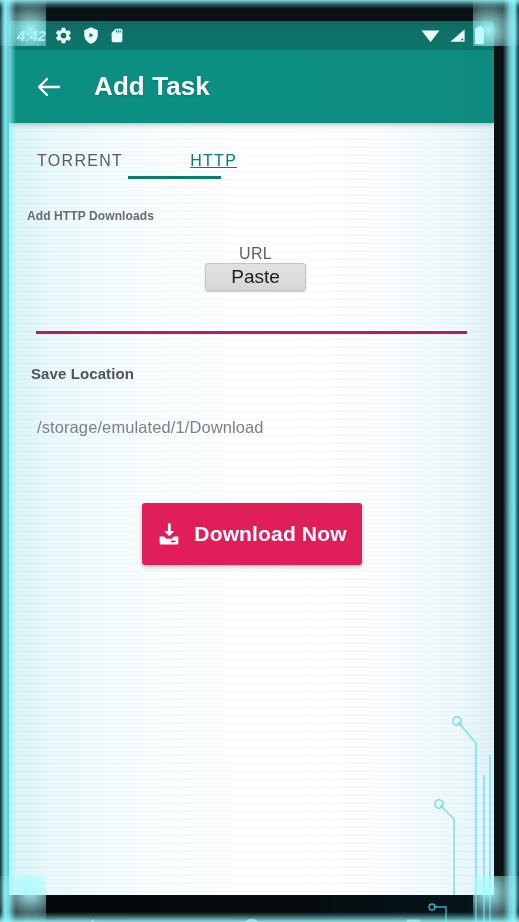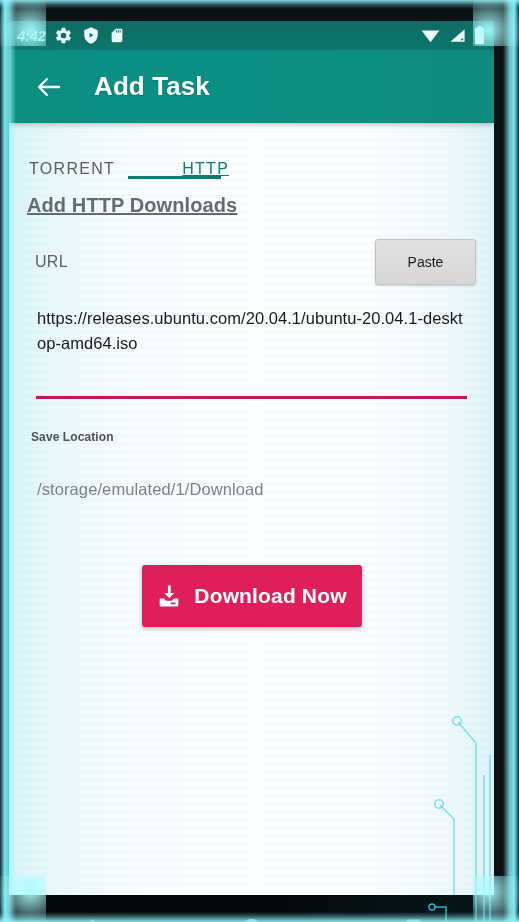--- a/index.html
+++ b/index.html
@@ -150,23 +150,23 @@
       linear-gradient(to right,
         #d7f3f8 0%, #e9f8fb 9%, #f6fcfd 26%,
         #fdfeff 50%, #fbfdfe 74%, #edf8fb 92%, #dcf2f8 100%);
     overflow: hidden;
     z-index: 8;
   }
 
   
   #tab-bar {
     display: flex;
-    align-items: flex-end;
+    align-items: center;
     height: 55px;
-    padding-left: 20px;
+    padding-left: 28px;
     position: relative;
   }
   .tab {
     font-size: 16px;
     letter-spacing: 1.3px;
     padding: 21px 14px 0 0;
     cursor: pointer;
     position: relative;
   }
   #tab-torrent { color: #5c5c5c; font-weight: 400; }
@@ -179,51 +179,51 @@
   #tab-indicator {
     position: absolute;
     left: 119px;
     top: 53px;
     width: 93px;
     height: 3px;
     background: #0b7d70;
   }
 
   #section-title {
-    margin: 16px 0 0 18px;
-    font-size: 20px;
+    margin: 31px 0 0 18px;
+    font-size: 12px;
     font-weight: 700;
     color: #666b6e;
     letter-spacing: 0.1px;
-    text-decoration: underline;
   }
 
   
   #url-row {
     margin-top: 22px;
     padding: 0 18px 0 26px;
     display: flex;
     align-items: center;
     justify-content: space-between;
     height: 46px;
+    flex-direction: column;
   }
   #url-label {
     font-size: 16px;
     color: #5c6164;
     font-weight: 500;
     letter-spacing: 0.3px;
   }
   #paste-button {
     width: 101px;
     height: 46px;
     background: linear-gradient(to bottom, #e2e2e2 0%, #d6d6d6 100%);
     border: 1px solid #c4c4c4;
     border-radius: 3px;
     display: flex; align-items: center; justify-content: center;
-    font-size: 14px;
+    font-size: 19px;
     color: #1d1d1d;
     cursor: pointer;
     box-shadow: 0 1px 2px rgba(0,0,0,0.18);
   }
 
   
   #url-value {
     margin: 21px 26px 0 28px;
     font-size: 16.5px;
     line-height: 25px;
@@ -239,21 +239,21 @@
     background: #c2185b;
   }
 
   
   #save-row {
     margin: 31px 0 0 22px;
     display: flex;
     align-items: center;
   }
   #save-label {
-    font-size: 12px;
+    font-size: 15px;
     color: #4e5356;
     font-weight: 700;
     letter-spacing: 0.1px;
   }
   #this-device-button {
     margin-left: 22px;
     padding: 0 17px;
     height: 40px;
     background: #e01e5a;
     border-radius: 4px;
@@ -395,21 +395,20 @@
         <div id="tab-indicator"></div>
       </div>
 
       <div id="section-title">Add HTTP Downloads</div>
 
       <div id="url-row">
         <span id="url-label">URL</span>
         <div id="paste-button">Paste</div>
       </div>
 
-      <div id="url-value">https://releases.ubuntu.com/20.04.1/ubuntu-20.04.1-desktop-amd64.iso</div>
       <div id="url-underline"></div>
 
       <div id="save-row">
         <span id="save-label">Save Location</span>
       </div>
 
       <div id="save-path">/storage/emulated/1/Download</div>
 
       <div id="download-wrap">
         <div id="download-button">

